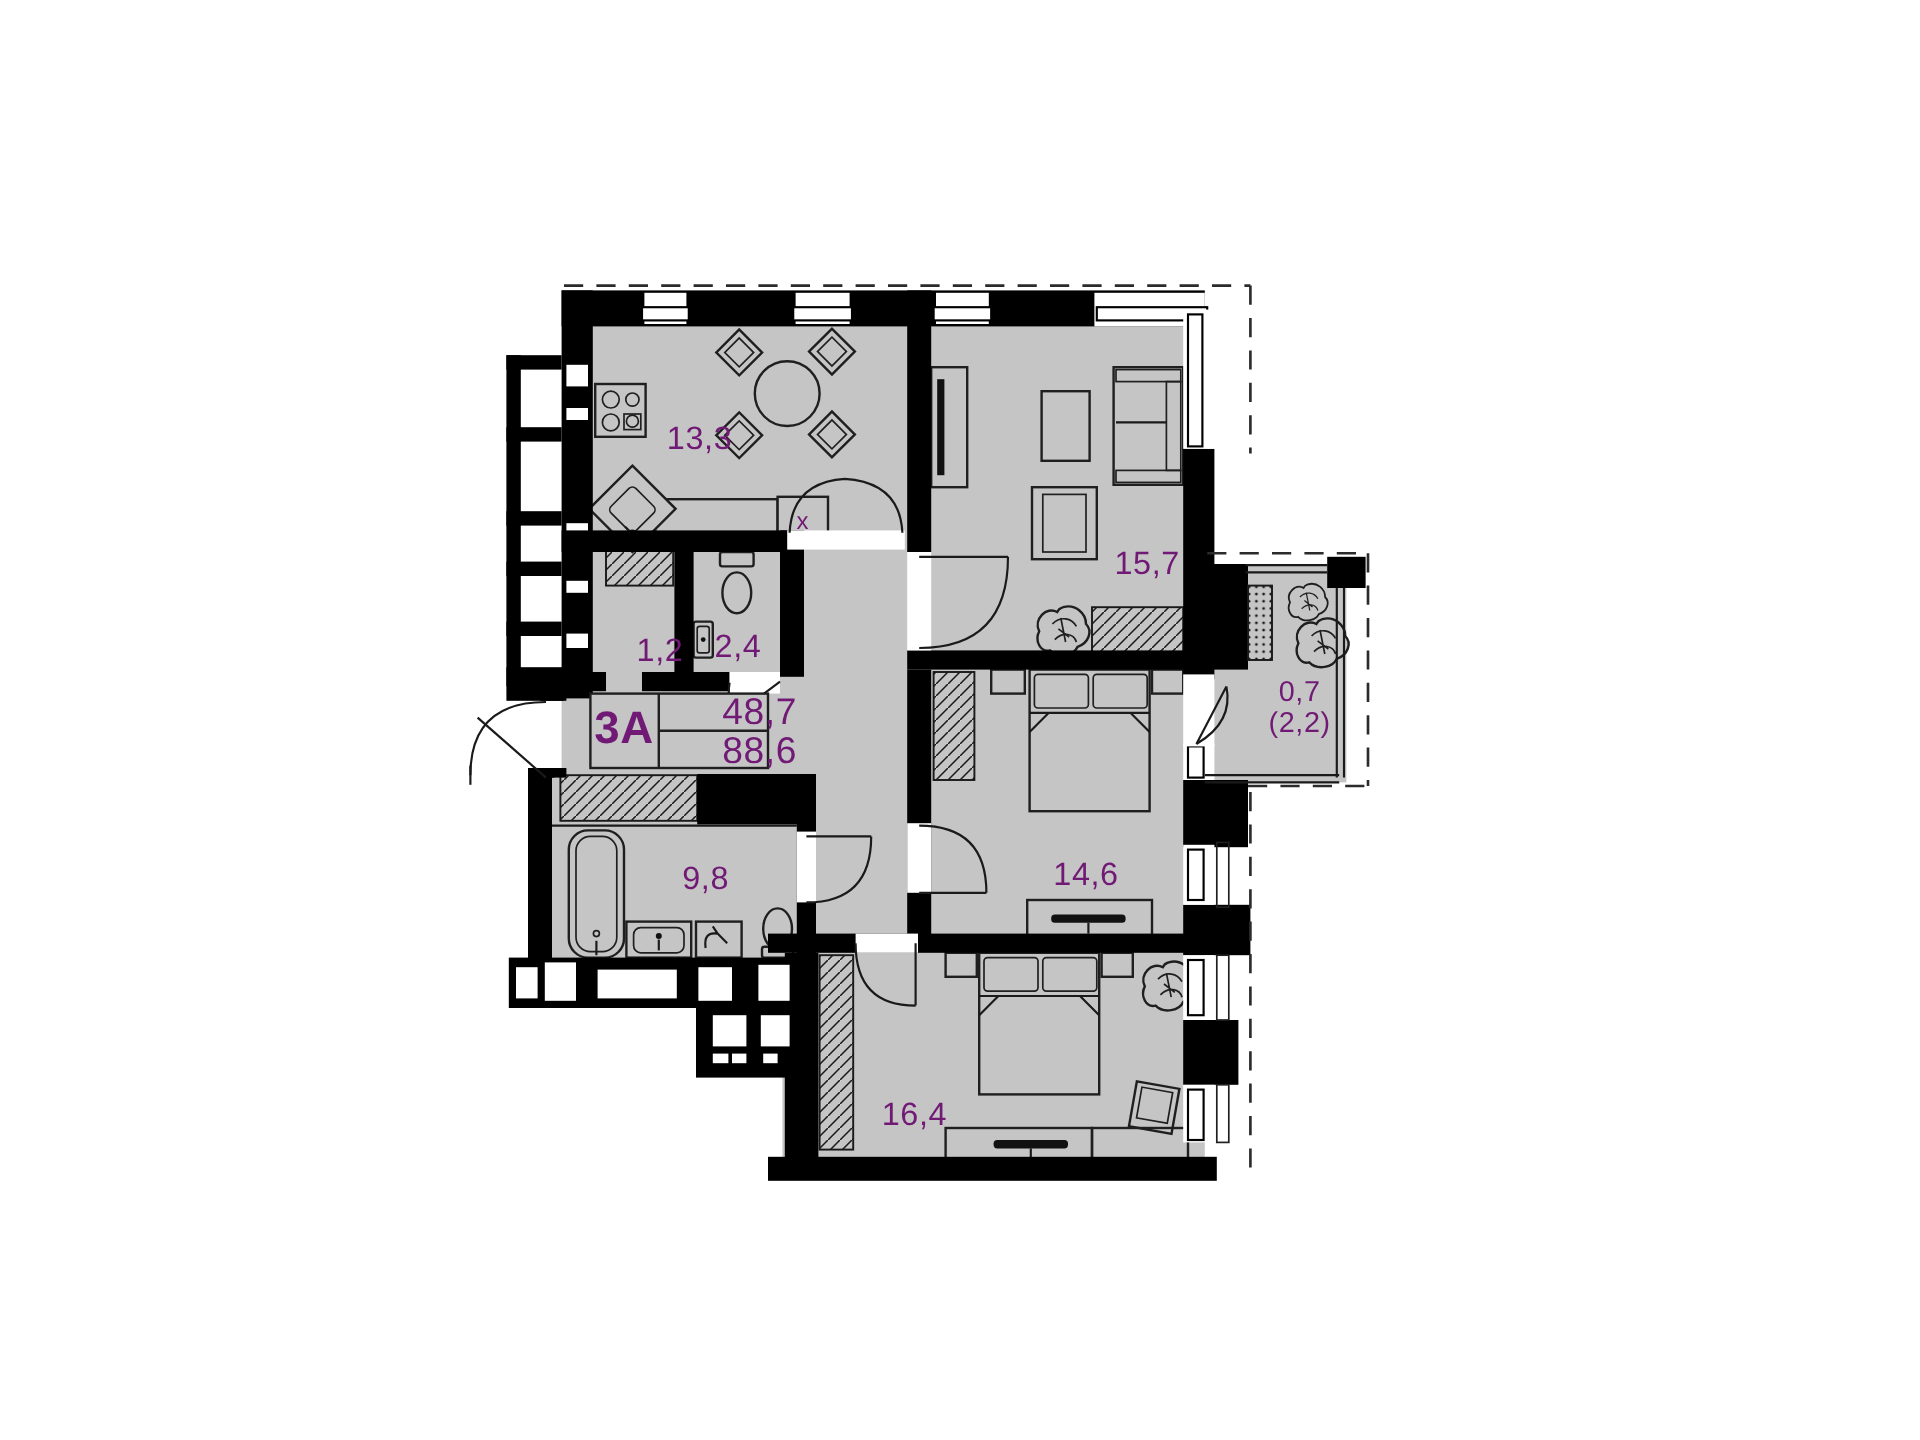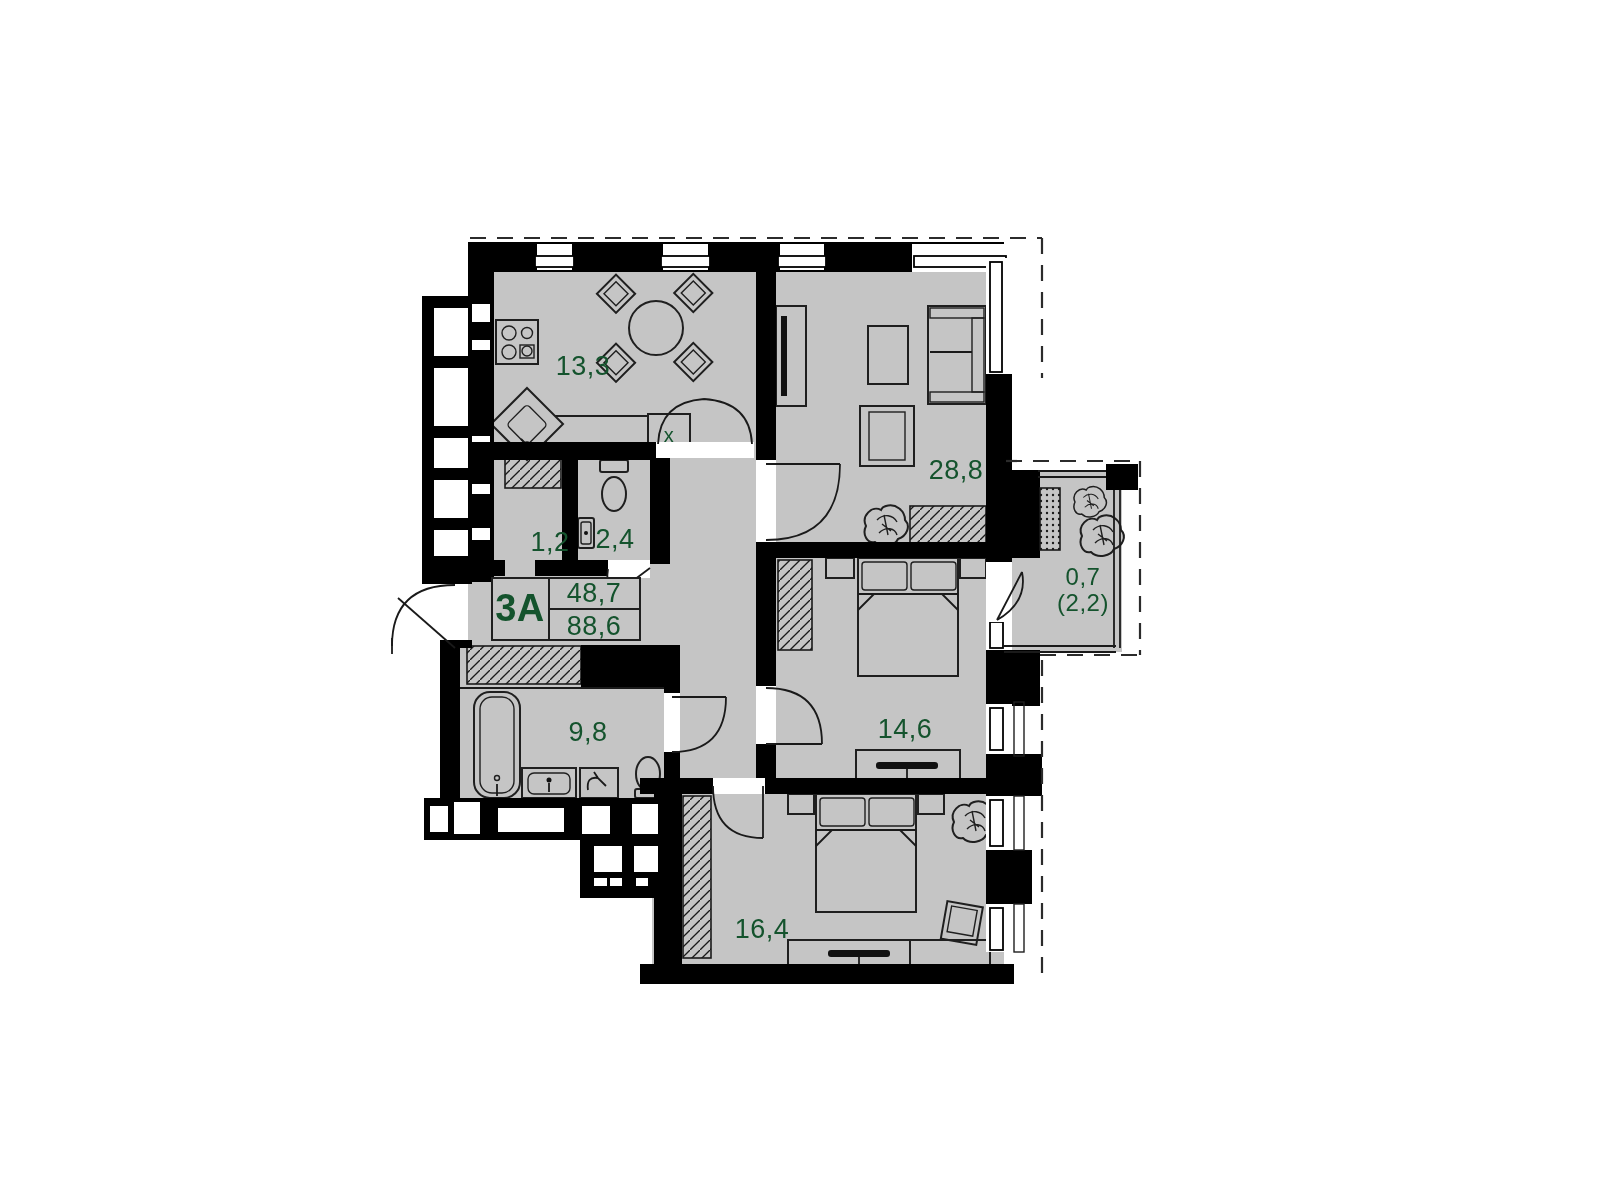--- a/index.html
+++ b/index.html
@@ -11,25 +11,25 @@
   .white{fill:#fff;}
   .fur{fill:var(--floor,#c5c5c5);stroke:var(--line,#1f1f1f);stroke-width:2;}
   .furn{fill:none;stroke:var(--line,#1f1f1f);stroke-width:2;}
   .thin{stroke-width:1.4;}
   .dark{fill:#111;stroke:none;}
   .frame{fill:#fff;stroke:#000;stroke-width:1.8;}
   .arc{fill:none;stroke:#1a1a1a;stroke-width:1.8;}
   .dash{fill:none;stroke:#2b2b2b;stroke-width:2.2;stroke-dasharray:16 11;}
   .hatchrect{fill:url(#hatchP);stroke:#1a1a1a;stroke-width:1.6;}
   .dotrect{fill:url(#dotP);stroke:#1a1a1a;stroke-width:1.6;}
-  .lbl{position:absolute;transform:translate(-50%,-50%);color:#14532d;white-space:nowrap;
+  .lbl{position:absolute;transform:translate(-50%,-50%);color:#701a75;white-space:nowrap;
        font-size:27px;letter-spacing:.5px;}
   .lbl.small{font-size:24px;}
   .lbl.unit{font-size:38px;font-weight:bold;}
-  .lbl.area{font-size:27px;}
+  .lbl.area{font-size:31px;margin-left:39px;}
   .lbl.marker{font-size:20px;}
 </style>
 </head>
 <body>
 
 <div id="stage">
 <svg id="plan-svg" width="1600" height="1200" viewBox="0 0 1600 1200">
   <defs>
     <pattern id="hatchP" patternUnits="userSpaceOnUse" width="10" height="10">
       <path d="M0,10 L10,0" stroke="#1a1a1a" stroke-width="1.3" fill="none"></path>
@@ -330,21 +330,21 @@
   </g>
 
   <g>
     <rect class="furn" x="492" y="578" width="148" height="62" fill="#c5c5c5" style="fill:var(--floor,#c5c5c5)"></rect>
     <path class="furn" d="M549,578 V640 M549,609 H640"></path>
   </g>
   <path class="arc thin" d="M460,688 H664"></path>
 </svg>
 
 <div class="lbl" style="left:583px;top:366px;">13,3</div>
-<div class="lbl" style="left:956px;top:470px;">28,8</div>
+<div class="lbl" style="left:956px;top:470px;">15,7</div>
 <div class="lbl" style="left:550px;top:542px;">1,2</div>
 <div class="lbl" style="left:615px;top:539px;">2,4</div>
 <div class="lbl" style="left:905px;top:712px;margin-top:17px;">14,6</div>
 <div class="lbl" style="left:588px;top:732px;">9,8</div>
 <div class="lbl" style="left:762px;top:929px;">16,4</div>
 <div class="lbl small" style="left:1083px;top:577px;">0,7</div>
 <div class="lbl small" style="left:1083px;top:603px;">(2,2)</div>
 <div class="lbl unit" style="left:520px;top:608px;">3A</div>
 <div class="lbl area" style="left:594px;top:593px;">48,7</div>
 <div class="lbl area" style="left:594px;top:626px;">88,6</div>

